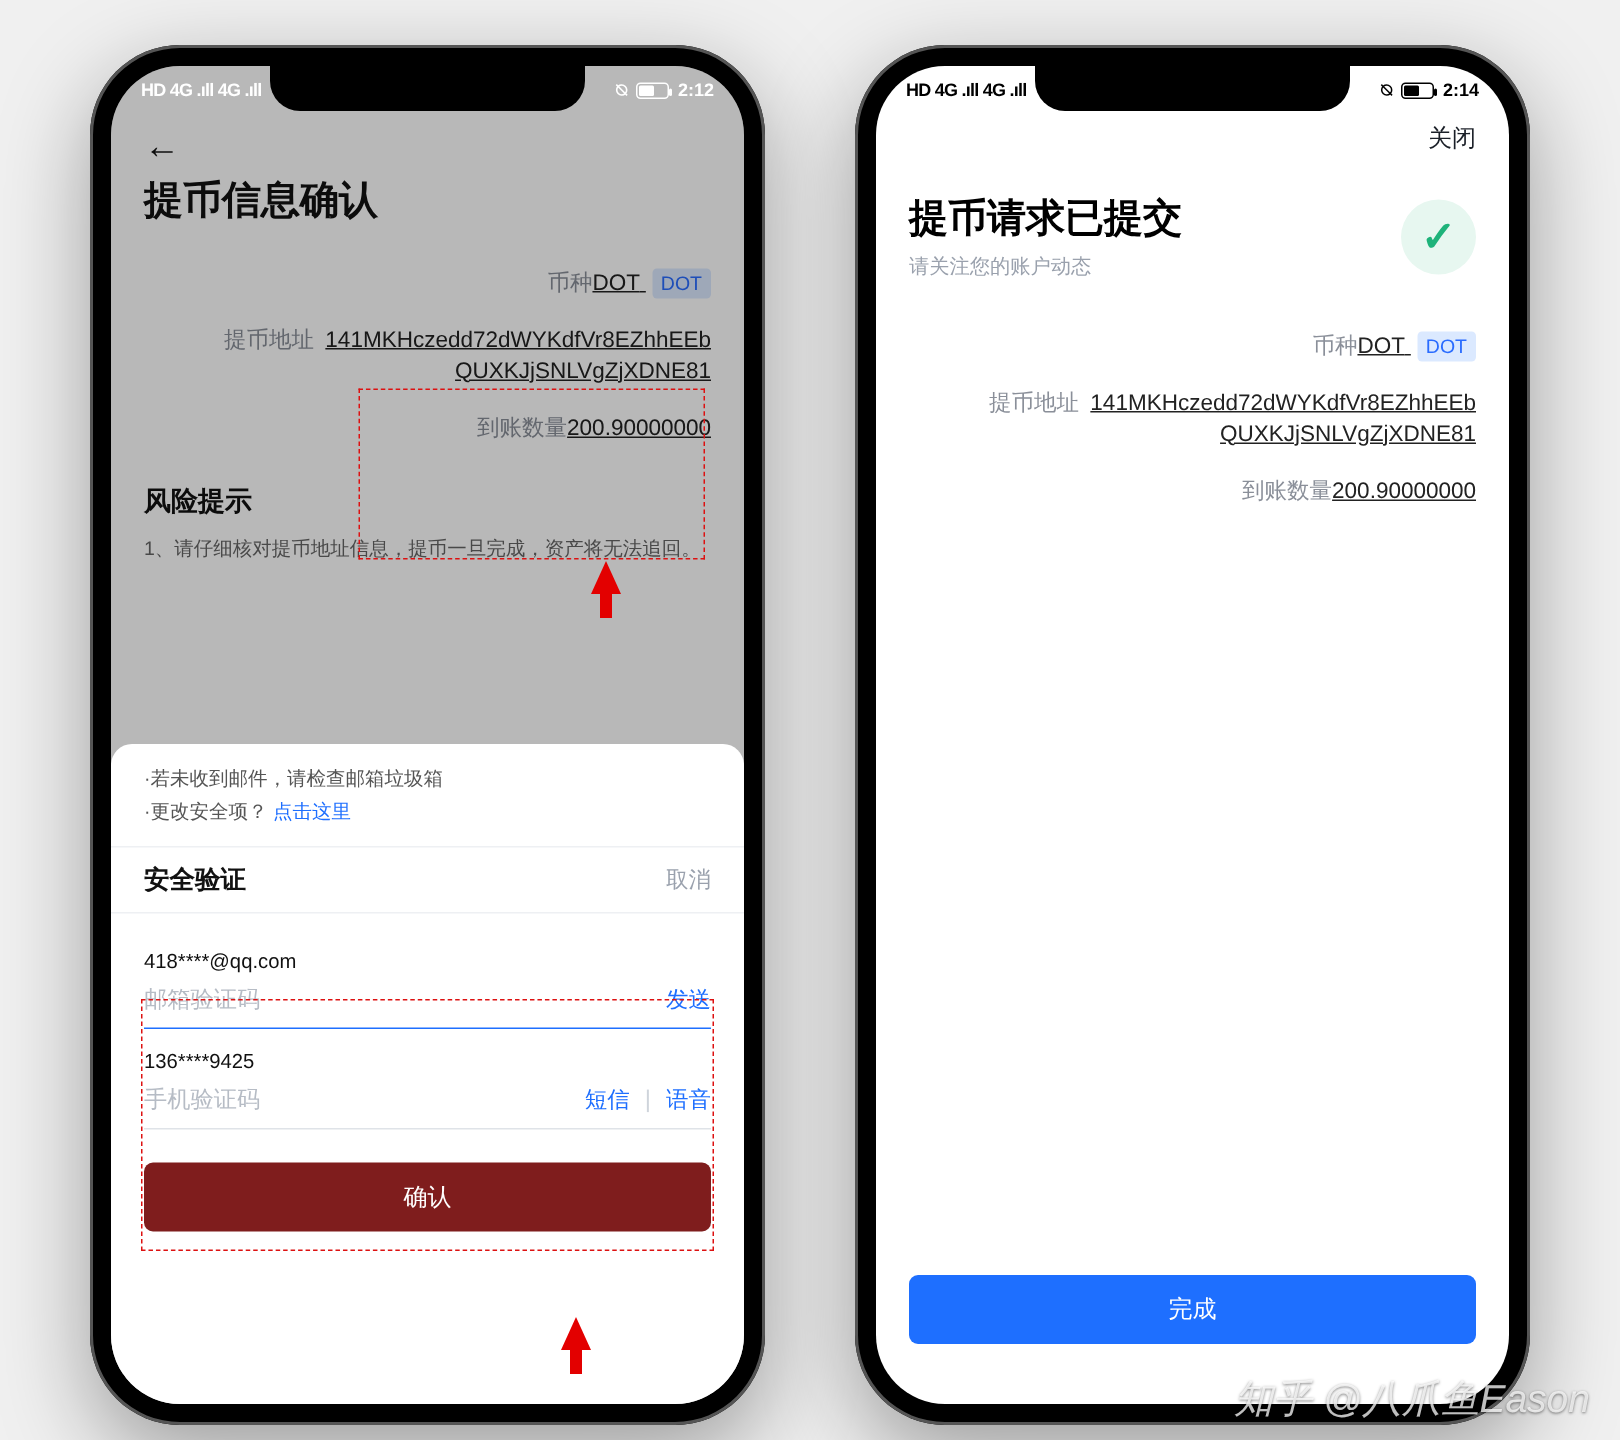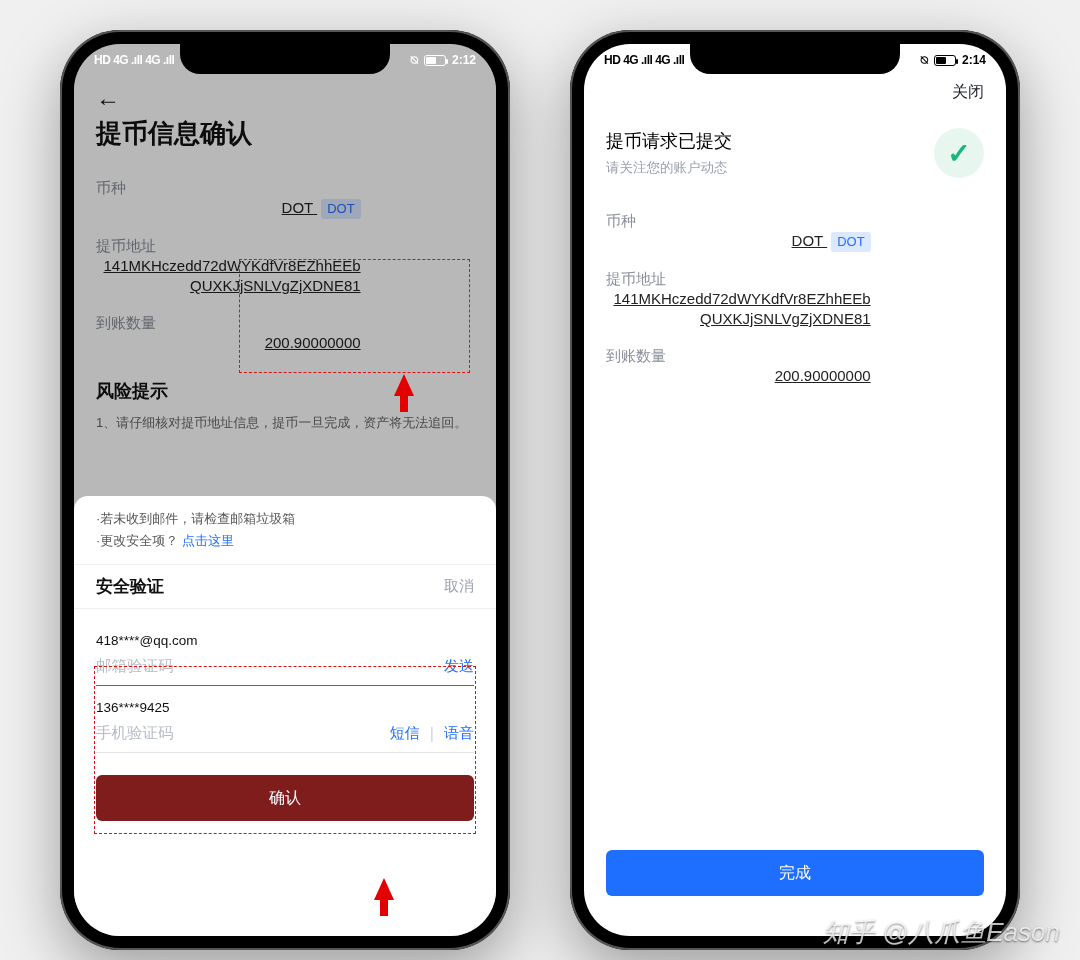--- a/index.html
+++ b/index.html
@@ -75,21 +75,21 @@
   .p1 .under {
     position: absolute; inset: 0;
     padding: 0 22px;
     color: #111;
   }
   .p1 .statusbar { color: #fff; z-index: 60; }
   .back-arrow {
     font-size: 24px; margin-top: 8px; display: inline-block;
   }
   .h1 { font-size: 26px; font-weight: 700; margin-top: 4px; margin-bottom: 28px; }
-  .kv { display: flex; justify-content: flex-end; font-size: 15px; color: #444; margin-bottom: 18px; flex-direction: column; }
+  .kv { display: flex; justify-content: flex-end; font-size: 15px; color: #444; margin-bottom: 18px; }
   .kv .k { color: #8a8f99; }
   .kv .v { text-align: right; color: #222; max-width: 70%; line-height: 1.35; text-decoration: underline; }
   .badge {
     display: inline-block; background: #dbe9ff; color: #2a6cff;
     padding: 1px 6px; font-size: 13px; border-radius: 3px; margin-left: 4px;
   }
   .risk-title {
     font-size: 18px; font-weight: 700; margin-top: 26px; margin-bottom: 10px;
   }
   .risk-text { font-size: 13px; color: #666; line-height: 1.5; }
@@ -169,21 +169,21 @@
     position: relative;
   }
   .close-link {
     position: absolute; right: 22px; top: 6px;
     font-size: 16px; color: #1a1f27;
   }
   .success-hdr {
     display: flex; align-items: center; justify-content: space-between;
     margin-top: 44px;
   }
-  .success-hdr .txt .t { font-size: 18px; font-weight: 400; text-align: center; }
+  .success-hdr .txt .t { font-size: 26px; font-weight: 700; text-align: center; }
   .success-hdr .txt .s { font-size: 13.5px; color: #9aa1ad; margin-top: 6px; }
   .check-badge {
     width: 50px; height: 50px; border-radius: 50%;
     background: #e7f7f0;
     display: flex; align-items: center; justify-content: center;
     color: #1eb37a; font-size: 28px; font-weight: 700;
   }
   .p2 .kvs { margin-top: 34px; }
   .done-btn {
     position: absolute; left: 22px; right: 22px; bottom: 40px;

